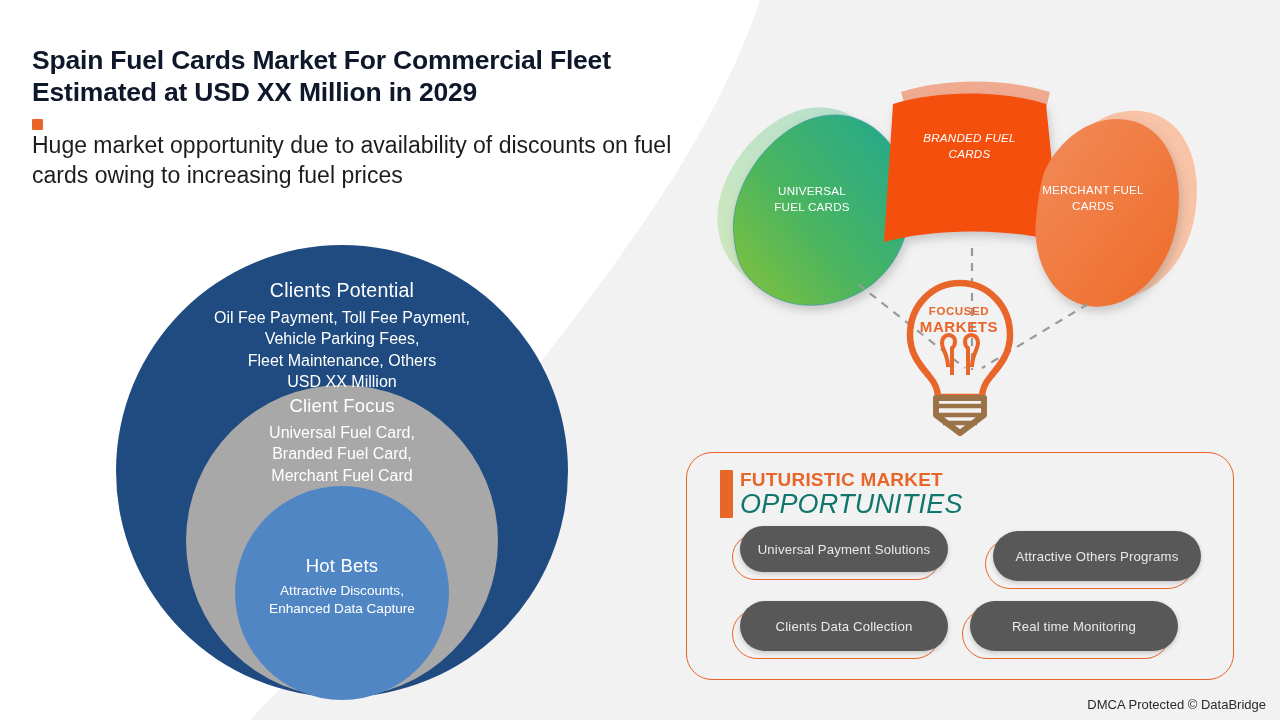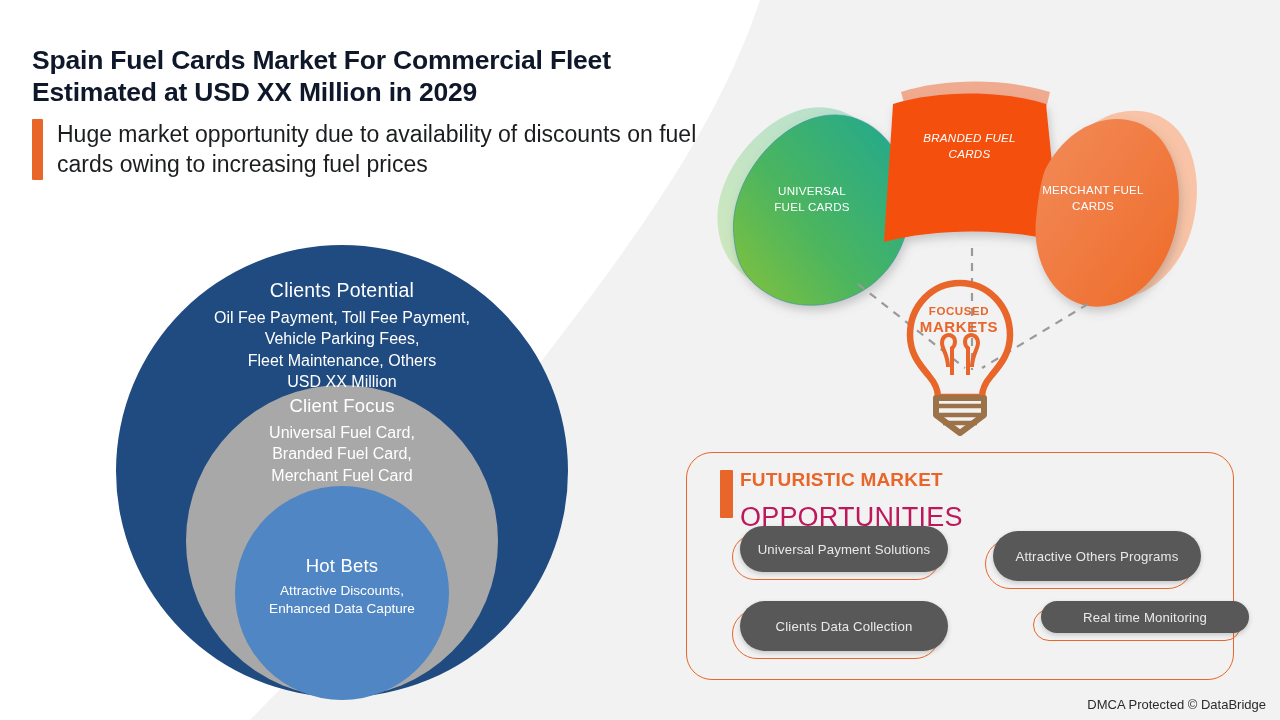--- a/index.html
+++ b/index.html
@@ -14,21 +14,21 @@
 
   
   .bg-blob{position:absolute;left:0;top:0;width:1280px;height:720px;z-index:0;}
 
   
   .header{position:absolute;left:32px;top:44px;width:680px;z-index:5;}
   .header-title{
     font-size:26.5px;font-weight:bold;color:#0f172a;
     line-height:1.22;letter-spacing:-0.2px;margin:0;
   }
-  .sub-wrap{display:flex;align-items:stretch;margin-top:10px;}
+  .sub-wrap{display:flex;align-items:stretch;margin-top:10px;flex-direction:column;}
   .sub-bar{width:11px;background:#E8662A;flex:0 0 11px;margin-right:14px;border-radius:1px;}
   .header-sub{
     font-size:23px;color:#1b1d1f;line-height:1.33;margin:0;font-weight:400;
   }
 
   
   .circles{position:absolute;left:116px;top:245px;width:452px;height:452px;z-index:4;}
   .circ{position:absolute;border-radius:50%;}
   .circ-outer{left:0;top:0;width:452px;height:452px;background:#1F4B81;}
   .circ-mid{left:70px;top:140px;width:312px;height:312px;background:#A8A8A8;}
@@ -63,39 +63,39 @@
   .bulb-l2{font-size:15px;font-weight:bold;letter-spacing:.6px;margin-top:1px;}
 
   
   .opp-panel{
     position:absolute;left:686px;top:452px;width:548px;height:228px;
     border:1.4px solid #E8662A;border-radius:26px;box-sizing:border-box;z-index:5;
   }
   .opp-head{position:absolute;left:720px;top:470px;display:flex;align-items:flex-start;z-index:6;}
   .opp-bar{width:13px;height:48px;background:#E8662A;margin-right:7px;border-radius:1px;flex:0 0 13px;}
   .opp-h1{font-size:19px;font-weight:bold;color:#E8662A;letter-spacing:.2px;line-height:1;}
-  .opp-h2{font-size:27px;font-weight:400;color:#be185d;letter-spacing:.2px;line-height:1.05;margin-top:14px;}
+  .opp-h2{font-size:27px;font-weight:400;color:#0f766e;letter-spacing:.2px;line-height:1.05;margin-top:1px;font-style:italic;}
 
   .pill-wrap{position:absolute;z-index:6;}
   .pill-ghost{
     position:absolute;left:-8px;top:8px;width:100%;height:100%;
     border:1.3px solid #E8662A;border-radius:999px;box-sizing:border-box;
   }
   .pill{
     position:absolute;left:0;top:0;width:100%;height:100%;
     background:#585858;border-radius:999px;
     display:flex;align-items:center;justify-content:center;
     color:#e9e9e9;font-size:13.2px;letter-spacing:.15px;
     box-shadow:0 2px 5px rgba(0,0,0,.18);
     box-sizing:border-box;
   }
   .pw-0{left:740px;top:526px;width:208px;height:46px;}
   .pw-1{left:993px;top:531px;width:208px;height:50px;}
   .pw-2{left:740px;top:601px;width:208px;height:50px;}
-  .pw-3{left:1041px;top:601px;width:208px;height:32px;}
+  .pw-3{left:970px;top:601px;width:208px;height:50px;}
 
   
   .footer{
     position:absolute;right:14px;bottom:8px;font-size:13px;color:#2b2b2b;z-index:8;
   }
 </style>
 </head>
 <body>
 
 <div id="stage">

